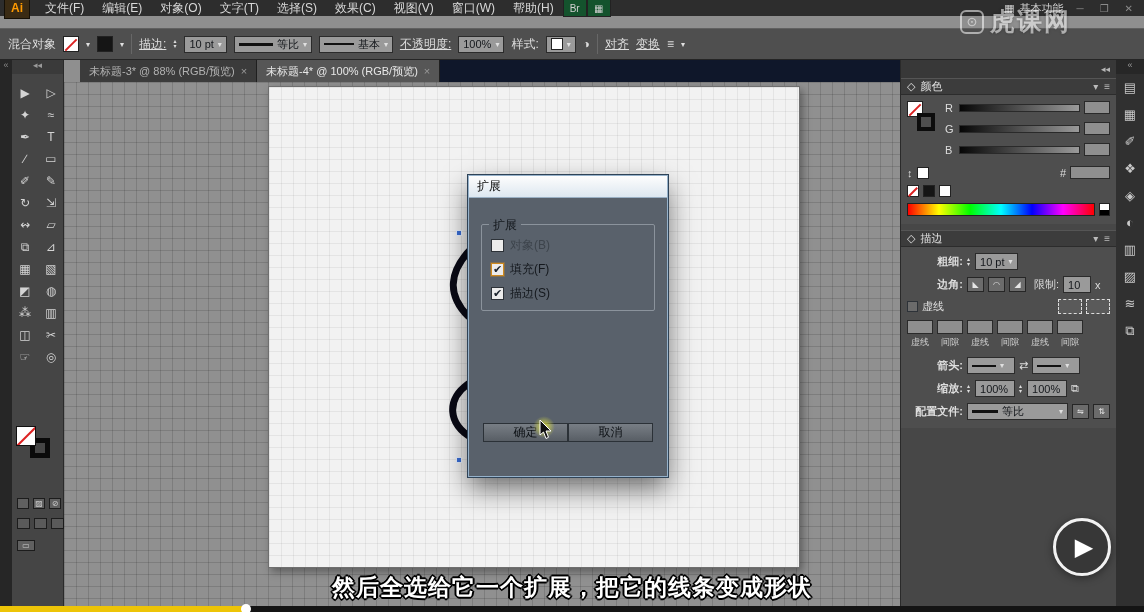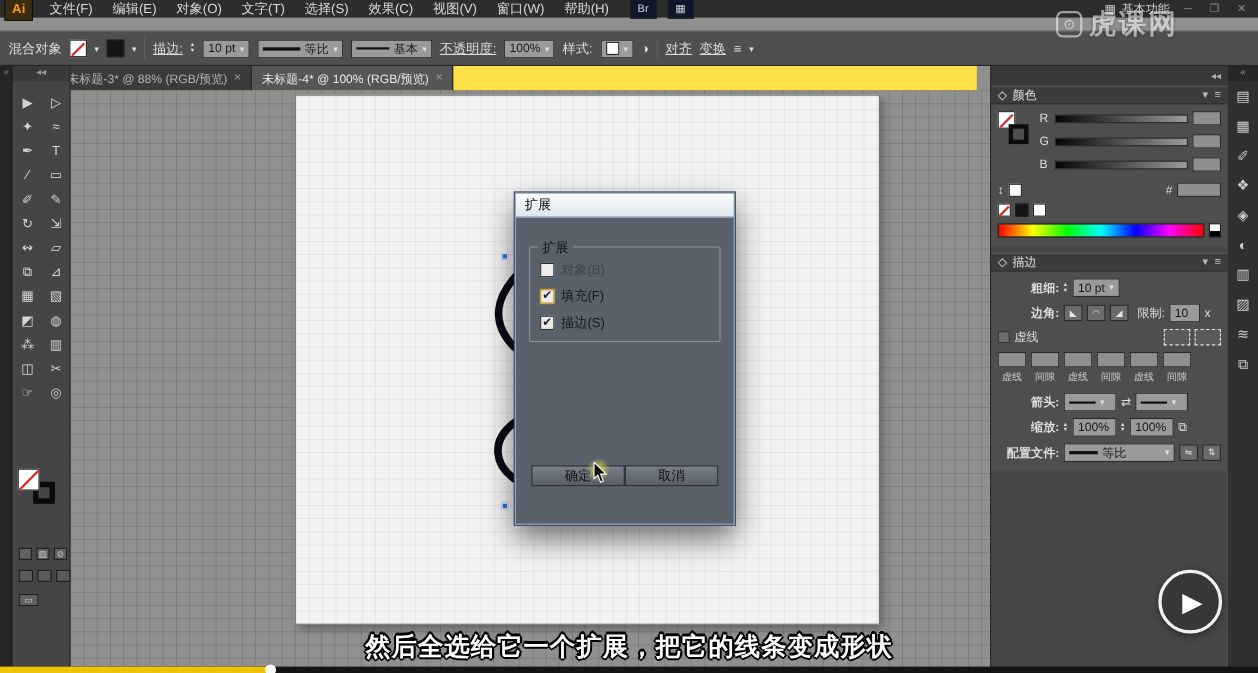--- a/index.html
+++ b/index.html
@@ -8,21 +8,21 @@
          font-family:"Liberation Sans","DejaVu Sans",sans-serif; color:#ddd; }
   .abs { position:absolute; }
 
   
   #menubar { left:0; top:0; width:1144px; height:16px; background:#2d2d2d;
              display:flex; align-items:center; font-size:12px; z-index:30; }
   .ai-logo { width:26px; height:22px; margin:0 6px 0 4px; background:#3a2b14;
              color:#ff9a00; font-weight:bold; display:flex; align-items:center;
              justify-content:center; border:1px solid #151007; font-size:12px; }
   .menu-item { padding:0 9px; height:28px; display:flex; align-items:center; color:#d8d8d8; }
-  .mini-app { margin-left:10px; width:24px; height:18px; background:#0f172a; border:1px solid #222;
+  .mini-app { width:24px; height:18px; background:#14532d; border:1px solid #222;
               display:flex; align-items:center; justify-content:center; font-size:10px; color:#cfcfcf; }
   #menubar-right { margin-left:auto; display:flex; align-items:center; gap:10px; padding-right:8px; }
   .ws-label { font-size:11px; color:#cfcfcf; display:flex; gap:5px; align-items:center; }
   .winbtn { color:#8a8a8a; font-size:10px; padding:0 3px; }
 
   
   #controlbar { left:0; top:28px; width:1144px; height:32px; background:#4f4f4f;
                 border-top:1px solid #606060; border-bottom:1px solid #252525;
                 display:flex; align-items:center; gap:7px; padding:0 8px; font-size:12px; z-index:29; }
   .cb-sep { width:1px; height:20px; background:#3a3a3a; border-right:1px solid #676767; }
@@ -33,21 +33,21 @@
   .swatch.dark { background:#151515; }
   .caret { font-size:8px; color:#e0e0e0; }
   .fld { background:#9a9a9a; border:1px solid #2b2b2b; color:#15181c; font-size:11px;
          display:inline-flex; align-items:center; gap:4px; padding:0 4px; height:17px; }
   .stepper { display:inline-flex; flex-direction:column; justify-content:center; font-size:6px;
              color:#ddd; line-height:5px; margin-right:1px; }
   .linep { display:inline-block; width:34px; height:0; border-top:3px solid #111; }
   .linethin { display:inline-block; width:30px; height:0; border-top:2px solid #111; }
 
   
-  #tabbar { left:52px; top:60px; width:836px; height:22px; background:#fde047;
+  #tabbar { left:80px; top:60px; width:836px; height:22px; background:#0f172a;
             display:flex; font-size:11px; z-index:10; }
   .doc-tab { display:flex; align-items:center; gap:6px; padding:0 9px; border-right:1px solid #1f1f1f;
              background:#3b3b3b; color:#b2b2b2; }
   .doc-tab.active { background:#565656; color:#e8e8e8; }
   .tab-close { font-size:11px; color:#999; }
 
   
   #leftsliver { left:0; top:60px; width:12px; height:552px; background:#262626; color:#888;
                 font-size:9px; text-align:center; z-index:10; }
   #toolbar { left:12px; top:60px; width:52px; height:552px; background:#454545;

